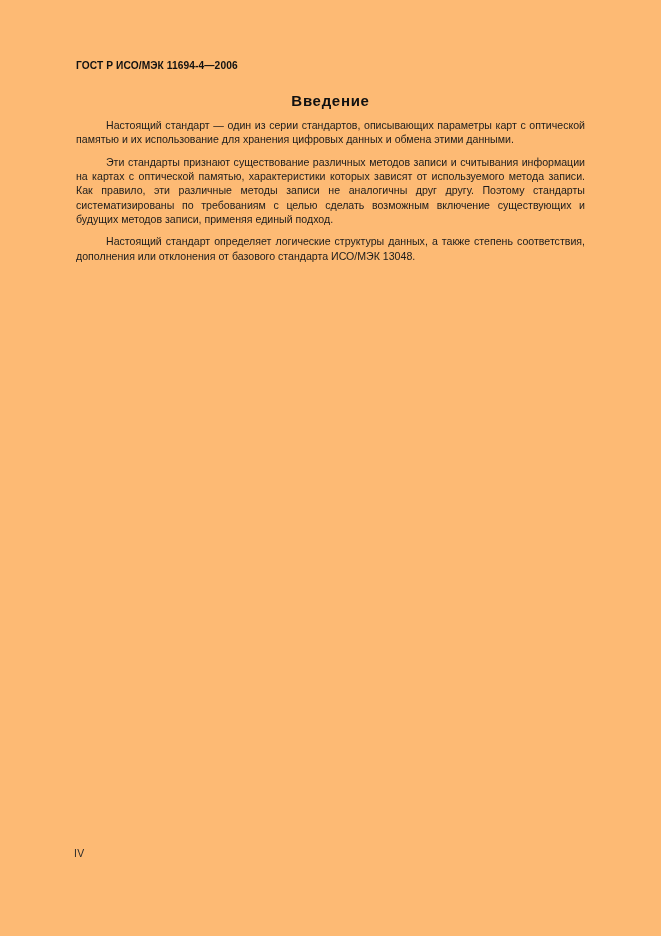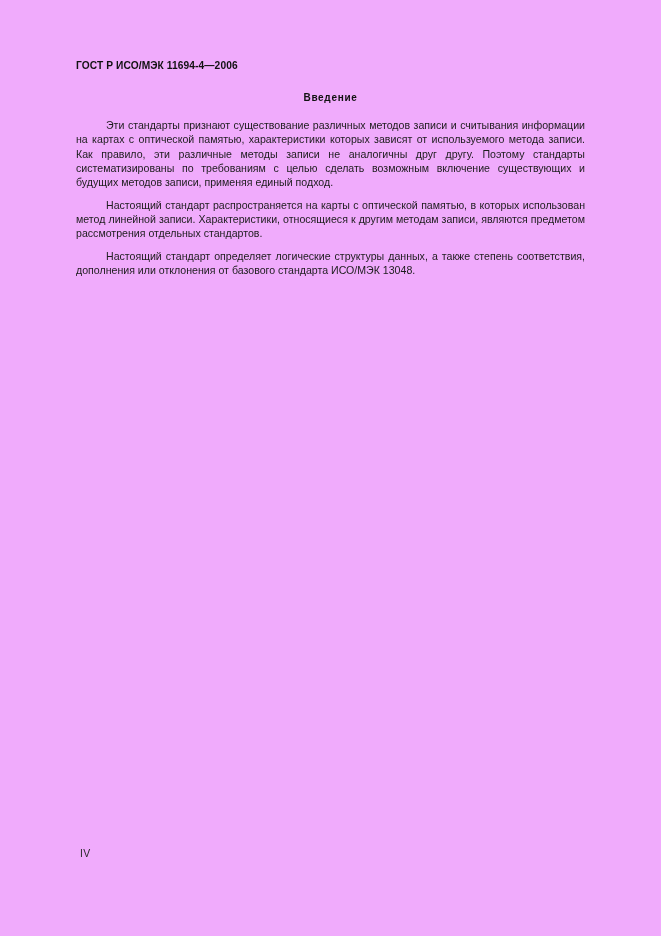--- a/index.html
+++ b/index.html
@@ -13,21 +13,21 @@
     font-family: "Liberation Sans", sans-serif;
     color: #1a1a1a;
     position: relative;
     overflow: hidden;
     -webkit-font-smoothing: antialiased;
   }
 
   .page {
     position: absolute;
     inset: 0;
-    background: #f0abfc;
+    background: #fdba74;
   }
 
   
   .doc-header {
     position: absolute;
     left: 76px;
     top: 60px;
     font-size: 10.2px;
     font-weight: bold;
     letter-spacing: 0.1px;
@@ -35,21 +35,21 @@
     white-space: nowrap;
   }
 
   
   .section-title {
     position: absolute;
     left: 0;
     right: 0;
     top: 92px;
     text-align: center;
-    font-size: 10px;
+    font-size: 15px;
     font-weight: bold;
     letter-spacing: 0.7px;
     color: #111111;
   }
 
   
   .body-block {
     position: absolute;
     left: 76px;
     top: 118px;
@@ -67,37 +67,37 @@
     hyphens: manual;
   }
 
   .para + .para {
     margin-top: 8px;
   }
 
   
   .folio {
     position: absolute;
-    left: 80px;
+    left: 74px;
     top: 848px;
     font-size: 10.4px;
     color: #2a2a2a;
     letter-spacing: 0.3px;
   }
 </style>
 </head>
 <body>
 
 <div class="page">
 
   <div class="doc-header">ГОСТ Р ИСО/МЭК 11694-4—2006</div>
 
   <div class="section-title">Введение</div>
 
   <div class="body-block">
+    <p class="para">Настоящий стандарт — один из серии стандартов, описывающих параметры карт с оптической па­мятью и их использование для хранения цифровых данных и обмена этими данными.</p>
     <p class="para">Эти стандарты признают существование различных методов записи и считывания информации на картах с оптической памятью, характеристики которых зависят от используемого метода записи. Как правило, эти различные методы записи не аналогичны друг другу. Поэтому стандарты систематизиро­ваны по требованиям с целью сделать возможным включение существующих и будущих методов запи­си, применяя единый подход.</p>
-    <p class="para">Настоящий стандарт распространяется на карты с оптической памятью, в которых использован метод линейной записи. Характеристики, относящиеся к другим методам записи, являются предметом рассмотрения отдельных стандартов.</p>
     <p class="para">Настоящий стандарт определяет логические структуры данных, а также степень соответствия, до­полнения или отклонения от базового стандарта ИСО/МЭК 13048.</p>
   </div>
 
   <div class="folio">IV</div>
 
 </div>
 
 </body></html>

